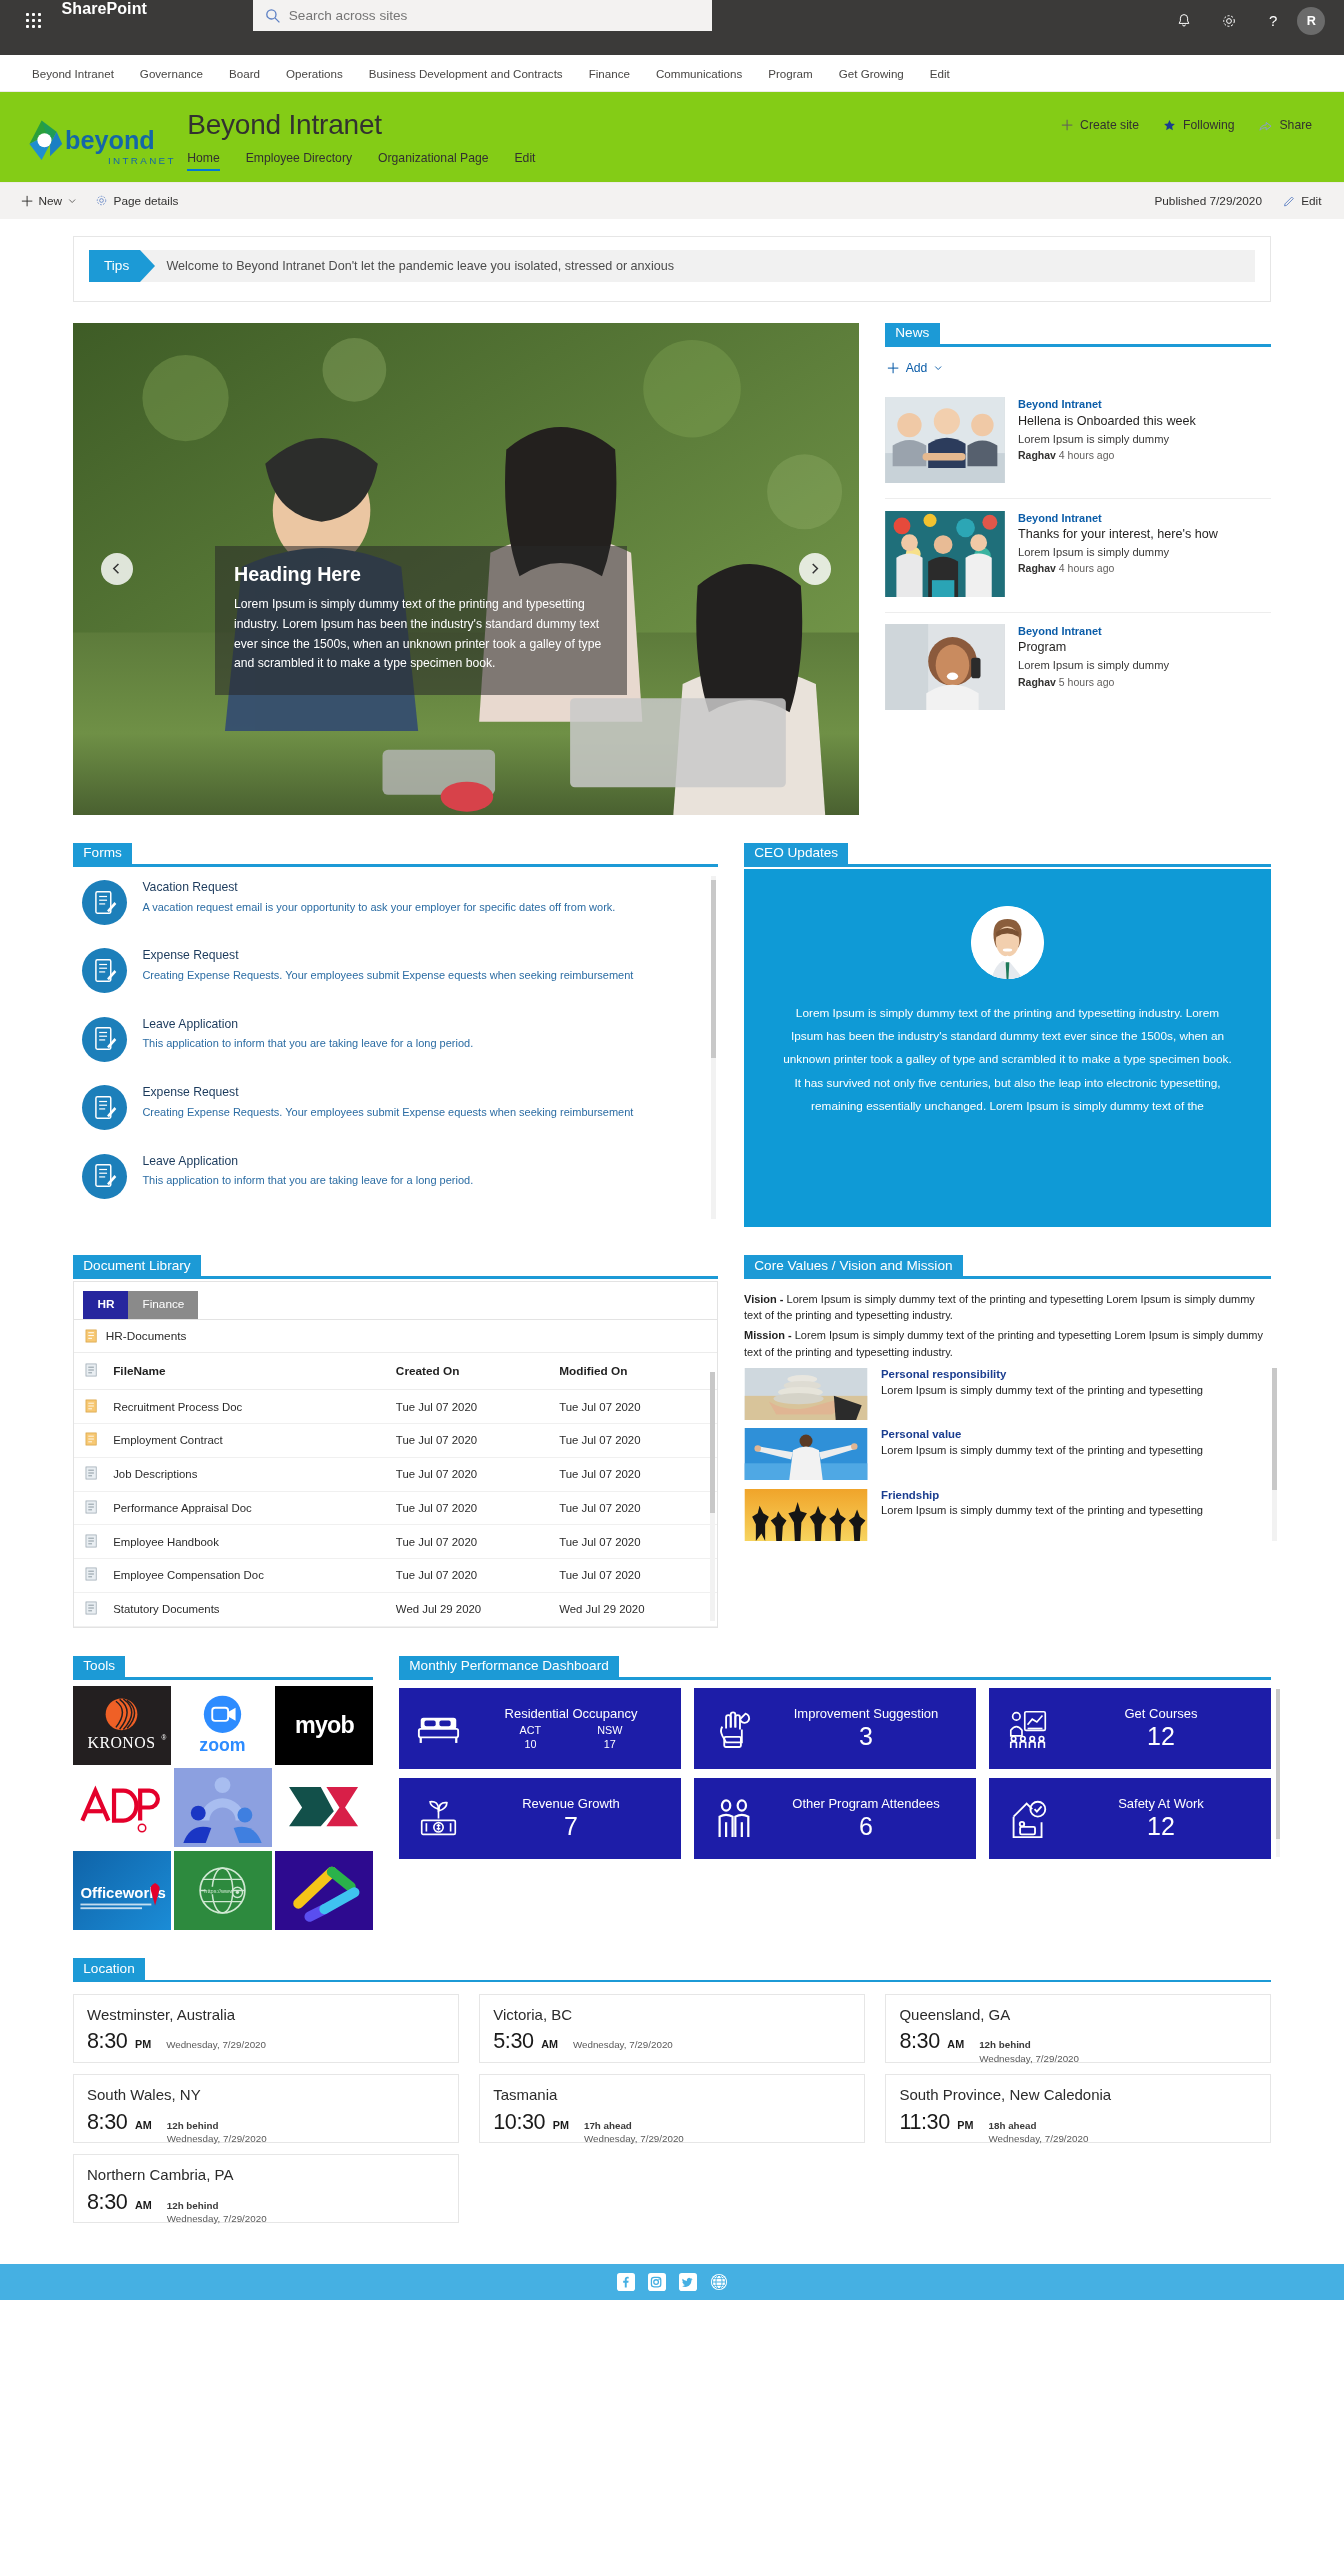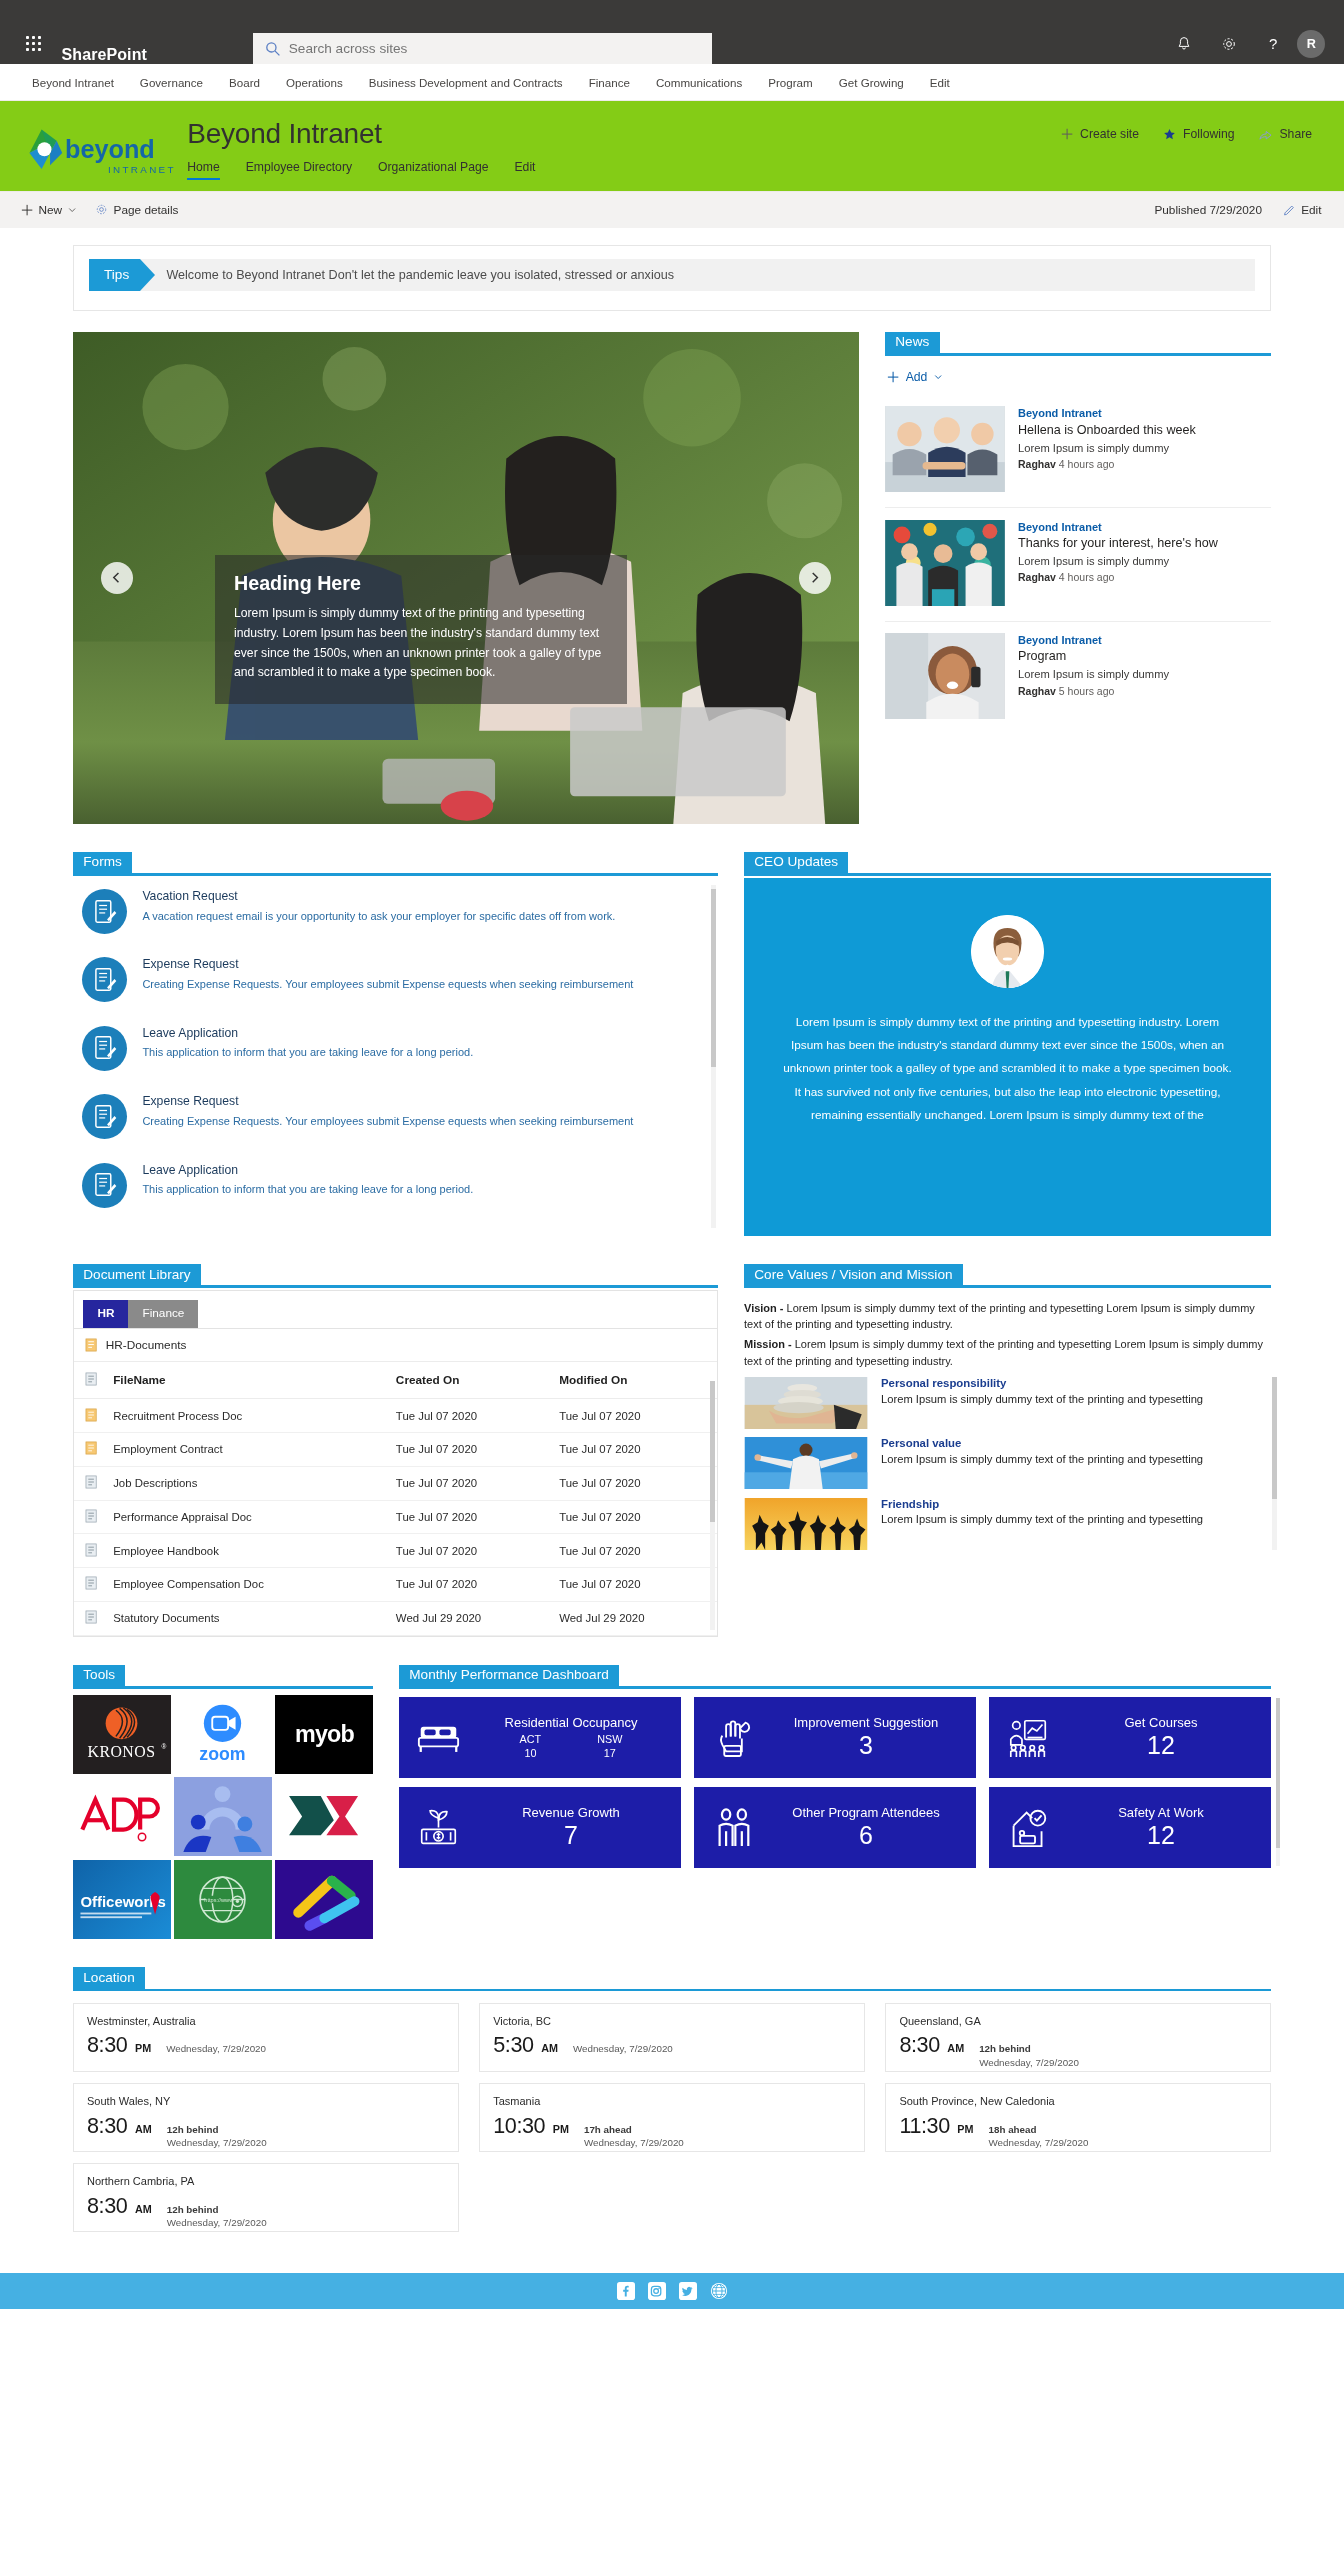--- a/index.html
+++ b/index.html
@@ -8,24 +8,24 @@
     width: 1344px;
     background: #ffffff;
     font-family: "Liberation Sans", sans-serif;
     color: #323130;
     -webkit-font-smoothing: antialiased;
   }
   body { width: 1344px; overflow-x: hidden; }
 
   
   .suite-bar {
-    height: 64px;
+    height: 55px;
     background: #3b3a39;
     display: flex;
-    align-items: flex-end;
+    align-items: flex-start;
     padding: 0 13px;
     color: #ffffff;
   }
   .waffle {
     width: 41px; height: 41px;
     display: flex; align-items: center; justify-content: center;
     cursor: pointer;
   }
   .waffle-grid {
     display: grid;
@@ -301,21 +301,21 @@
   .dash-num { font-size: 25px; font-weight:400; line-height:1.1;}
   .dash-sub { display:flex; justify-content:center; gap: 56px; margin-top:2.8px;}
   .dash-sub .k { font-size:10.8px; }
   .dash-sub .v { font-size:10.8px; margin-top:1.9px;}
 
   
   .loc-grid { display:grid; grid-template-columns: repeat(3, 1fr); gap: 11.2px 20.6px;}
   .loc-card {
     border:0.9px solid #e6e6e6; padding: 11.2px 13px 13px 13px; height: 69px;
   }
-  .loc-name { font-size:11px; color:#2b2b2b; margin-bottom: 5.6px;}
+  .loc-name { font-size:15px; color:#2b2b2b; margin-bottom: 5.6px;}
   .loc-row { display:flex; align-items:baseline; gap: 7.5px;}
   .loc-time { font-size:21.6px; color:#1a1a1a; font-weight:400; letter-spacing:-0.4px;}
   .loc-ampm { font-size:10.8px; color:#1a1a1a; font-weight:700; }
   .loc-right { margin-left: 7.5px; }
   .loc-off { font-size:9.8px; color:#3a3a3a; font-weight:700; line-height:1.3;}
   .loc-date { font-size:9.8px; color:#5a5a5a; line-height:1.35;}
 
   
   .footer {
     height: 36px; background:#45b0e3; margin-top: 24.4px;

